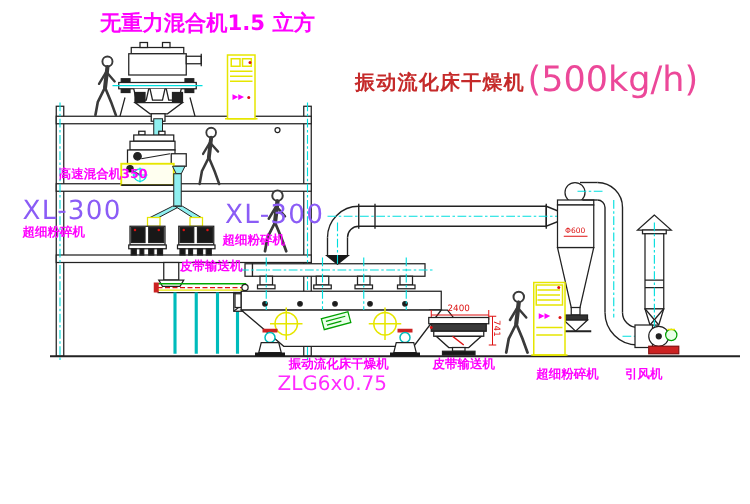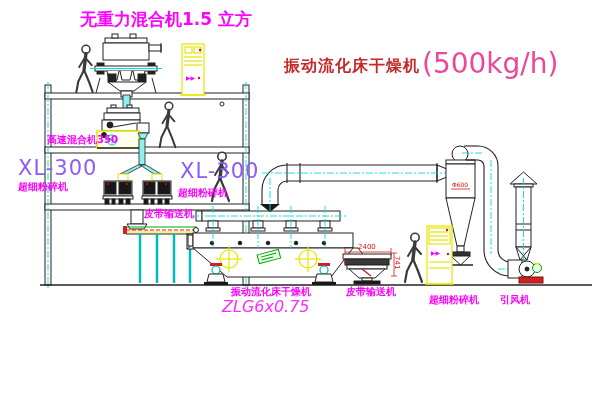--- a/index.html
+++ b/index.html
@@ -325,21 +325,21 @@
 <div class="lbl" style="left:47px;top:106px;margin-top:29px;">高速混合机350</div>
 
 <div class="lbl-big" style="left:18px;top:158px;">XL-300</div>
 <div class="lbl" style="left:18px;top:182px;">超细粉碎机</div>
 <div class="lbl-big" style="left:180px;top:161px;">XL-300</div>
 <div class="lbl" style="left:178px;top:188px;">超细粉碎机</div>
 
 <div class="lbl" style="left:144px;top:209px;">皮带输送机</div>
 
 <div class="lbl" style="left:231px;top:287px;text-align:center;">振动流化床干燥机</div>
-<div class="lbl-model" style="left:222px;top:299px;font-style:italic;">ZLG6x0.75</div>
+<div class="lbl-model" style="left:222px;top:299px;">ZLG6x0.75</div>
 
 <div class="lbl" style="left:346px;top:287px;">皮带输送机</div>
 
 <div class="lbl" style="left:429px;top:295px;">超细粉碎机</div>
 <div class="lbl" style="left:500px;top:295px;">引风机</div>
 
 <div class="dim" style="left:358px;top:244px;">2400</div>
 <div class="dim dim-rot" style="left:400px;top:256px;">741</div>
 <div class="dim" style="left:452px;top:182px;font-size:6px;">Φ600</div>
 

